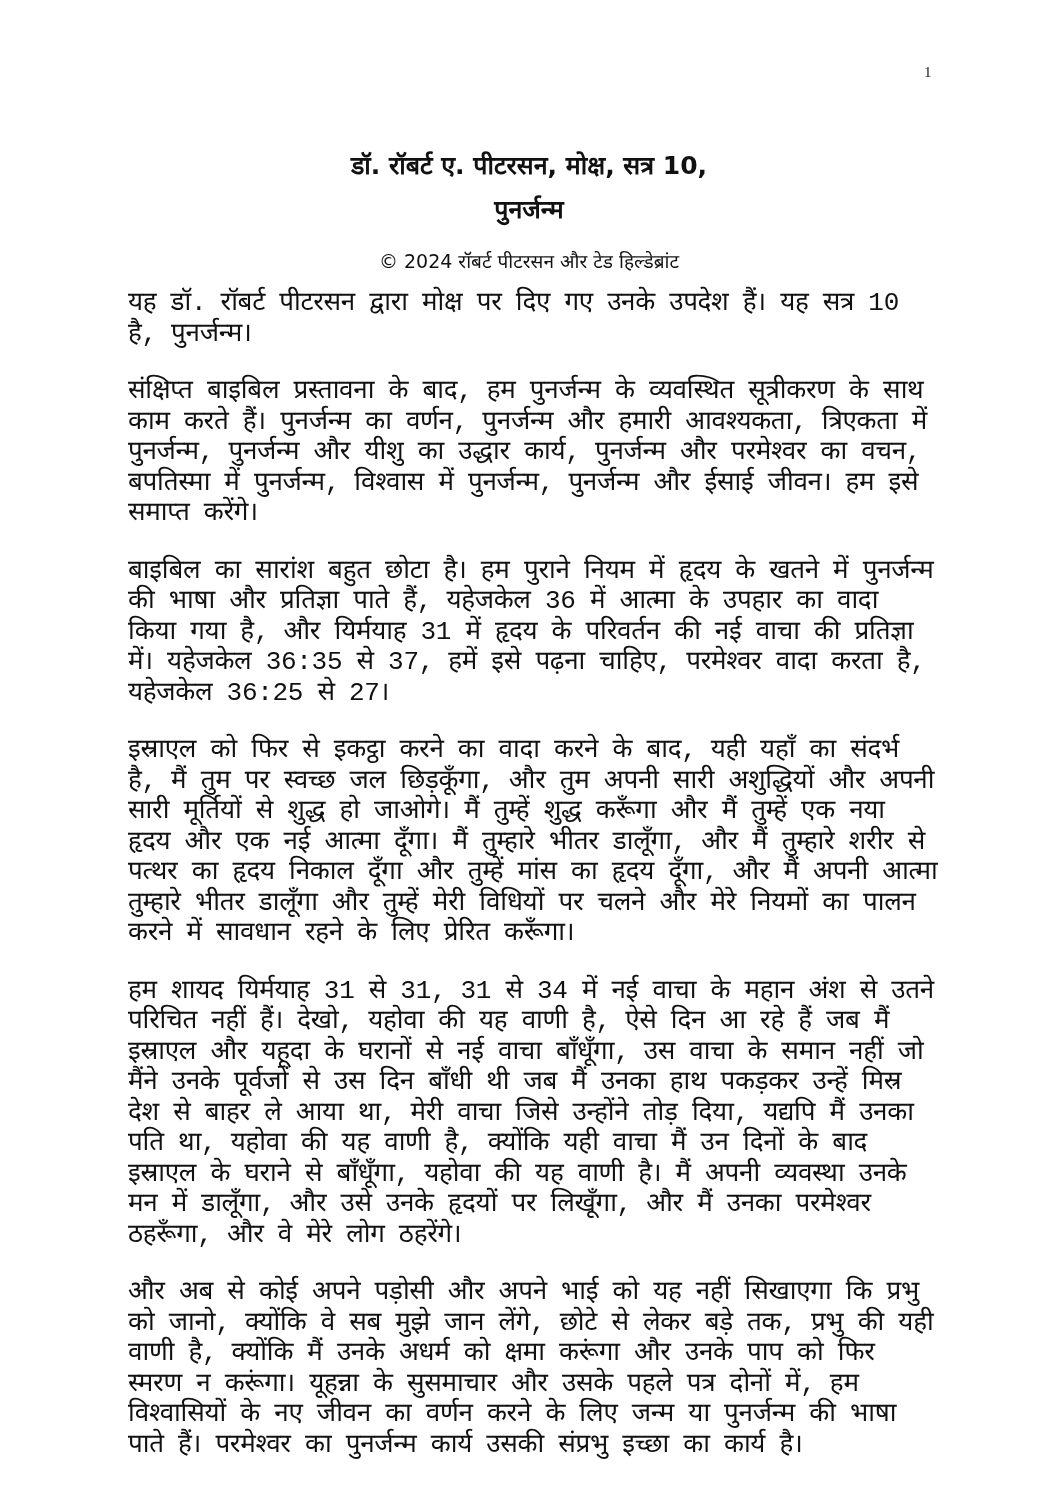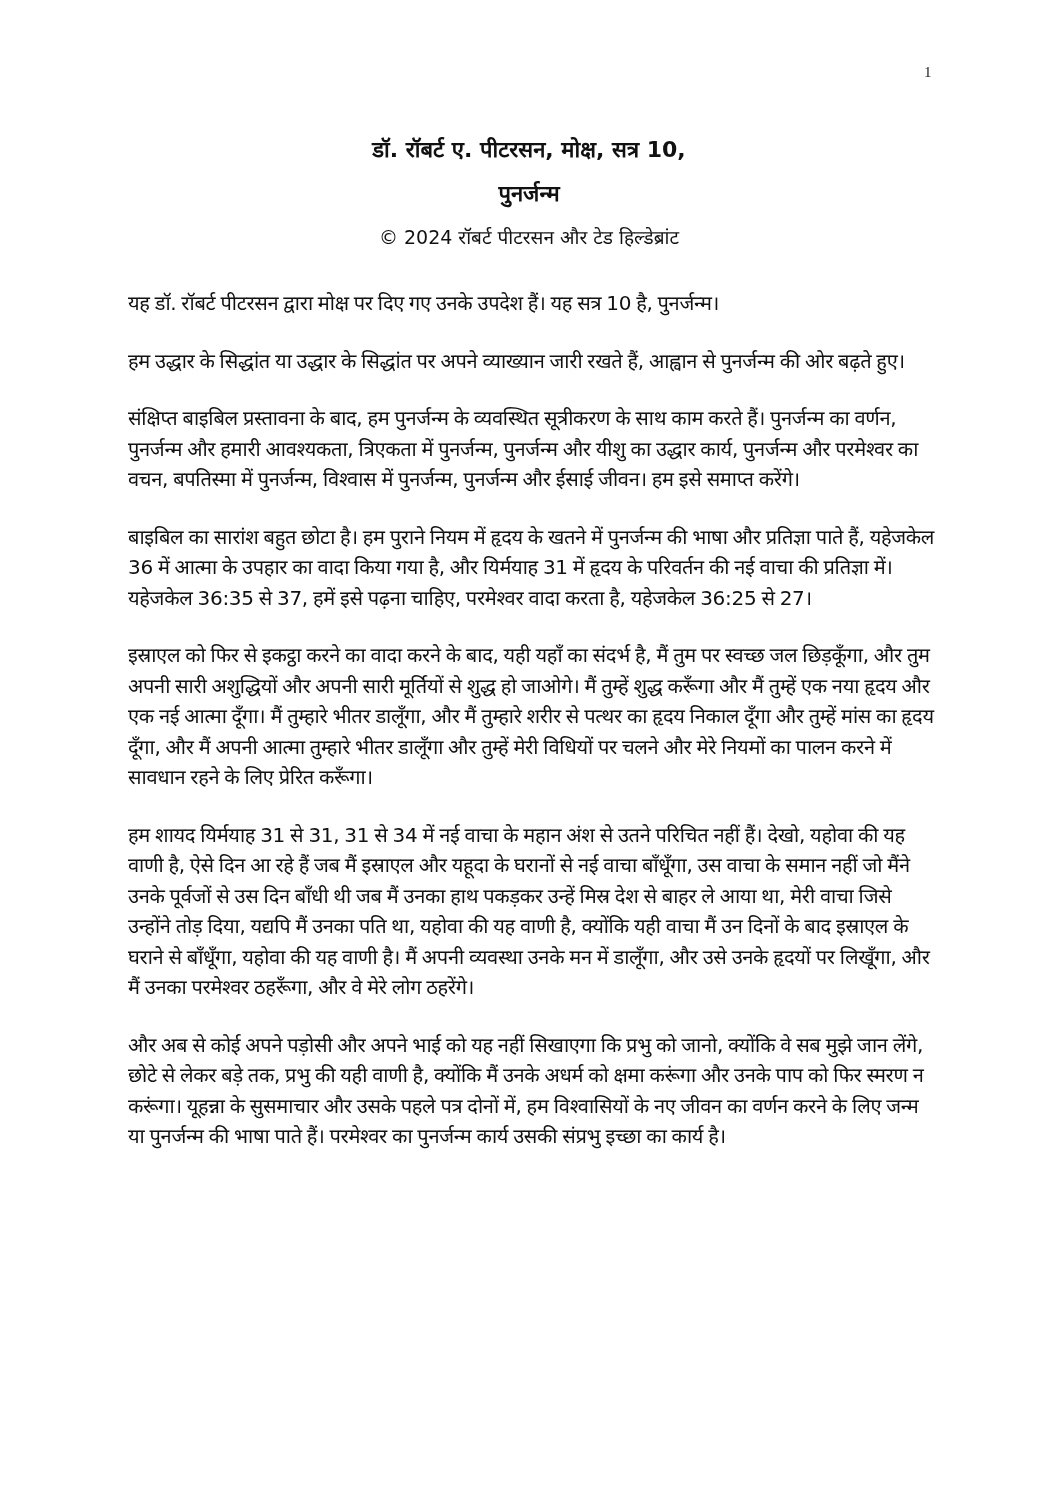--- a/index.html
+++ b/index.html
@@ -24,58 +24,58 @@
       color: #222;
     }
     .title-block {
       position: absolute;
       top: 128px;
       left: 0;
       width: 1058px;
       text-align: center;
     }
     .title {
-      font-size: 22px;
+      font-size: 25px;
       font-weight: bold;
       line-height: 44px;
-      margin: 0;
+      margin: 16px;
     }
     .copyright {
       font-size: 19px;
       line-height: 26px;
       margin: 8px;
     }
     .content {
       position: absolute;
       top: 288px;
       left: 128px;
       width: 810px;
     }
     .para {
-      font-size: 20px;
+      font-size: 26px;
       line-height: 30.5px;
       margin: 0 0 27px 0;
       letter-spacing: -0.3px;
       word-spacing: -1px;
+      font-family: Liberation Mono, monospace;
     }
   </style>
 </head>
 <body>
 
 <div class="page-number">1</div>
 
 <div class="title-block">
   <h1 class="title">
     <span>डॉ. रॉबर्ट ए. पीटरसन, मोक्ष, सत्र 10,</span><br>
     <span>पुनर्जन्म</span>
   </h1>
   <p class="copyright">© 2024 रॉबर्ट पीटरसन और टेड हिल्डेब्रांट</p>
 </div>
 
 <div class="content">
   <p class="para">यह डॉ. रॉबर्ट पीटरसन द्वारा मोक्ष पर दिए गए उनके उपदेश हैं। यह सत्र 10 है, पुनर्जन्म।</p>
-  <p class="para">हम उद्धार के सिद्धांत या उद्धार के सिद्धांत पर अपने व्याख्यान जारी रखते हैं, आह्वान से पुनर्जन्म की ओर बढ़ते हुए।</p>
   <p class="para">संक्षिप्त बाइबिल प्रस्तावना के बाद, हम पुनर्जन्म के व्यवस्थित सूत्रीकरण के साथ काम करते हैं। पुनर्जन्म का वर्णन, पुनर्जन्म और हमारी आवश्यकता, त्रिएकता में पुनर्जन्म, पुनर्जन्म और यीशु का उद्धार कार्य, पुनर्जन्म और परमेश्वर का वचन, बपतिस्मा में पुनर्जन्म, विश्वास में पुनर्जन्म, पुनर्जन्म और ईसाई जीवन। हम इसे समाप्त करेंगे।</p>
   <p class="para">बाइबिल का सारांश बहुत छोटा है। हम पुराने नियम में हृदय के खतने में पुनर्जन्म की भाषा और प्रतिज्ञा पाते हैं, यहेजकेल 36 में आत्मा के उपहार का वादा किया गया है, और यिर्मयाह 31 में हृदय के परिवर्तन की नई वाचा की प्रतिज्ञा में। यहेजकेल 36:35 से 37, हमें इसे पढ़ना चाहिए, परमेश्वर वादा करता है, यहेजकेल 36:25 से 27।</p>
   <p class="para">इस्राएल को फिर से इकट्ठा करने का वादा करने के बाद, यही यहाँ का संदर्भ है, मैं तुम पर स्वच्छ जल छिड़कूँगा, और तुम अपनी सारी अशुद्धियों और अपनी सारी मूर्तियों से शुद्ध हो जाओगे। मैं तुम्हें शुद्ध करूँगा और मैं तुम्हें एक नया हृदय और एक नई आत्मा दूँगा। मैं तुम्हारे भीतर डालूँगा, और मैं तुम्हारे शरीर से पत्थर का हृदय निकाल दूँगा और तुम्हें मांस का हृदय दूँगा, और मैं अपनी आत्मा तुम्हारे भीतर डालूँगा और तुम्हें मेरी विधियों पर चलने और मेरे नियमों का पालन करने में सावधान रहने के लिए प्रेरित करूँगा।</p>
   <p class="para">हम शायद यिर्मयाह 31 से 31, 31 से 34 में नई वाचा के महान अंश से उतने परिचित नहीं हैं। देखो, यहोवा की यह वाणी है, ऐसे दिन आ रहे हैं जब मैं इस्राएल और यहूदा के घरानों से नई वाचा बाँधूँगा, उस वाचा के समान नहीं जो मैंने उनके पूर्वजों से उस दिन बाँधी थी जब मैं उनका हाथ पकड़कर उन्हें मिस्र देश से बाहर ले आया था, मेरी वाचा जिसे उन्होंने तोड़ दिया, यद्यपि मैं उनका पति था, यहोवा की यह वाणी है, क्योंकि यही वाचा मैं उन दिनों के बाद इस्राएल के घराने से बाँधूँगा, यहोवा की यह वाणी है। मैं अपनी व्यवस्था उनके मन में डालूँगा, और उसे उनके हृदयों पर लिखूँगा, और मैं उनका परमेश्वर ठहरूँगा, और वे मेरे लोग ठहरेंगे।</p>
   <p class="para">और अब से कोई अपने पड़ोसी और अपने भाई को यह नहीं सिखाएगा कि प्रभु को जानो, क्योंकि वे सब मुझे जान लेंगे, छोटे से लेकर बड़े तक, प्रभु की यही वाणी है, क्योंकि मैं उनके अधर्म को क्षमा करूंगा और उनके पाप को फिर स्मरण न करूंगा। यूहन्ना के सुसमाचार और उसके पहले पत्र दोनों में, हम विश्वासियों के नए जीवन का वर्णन करने के लिए जन्म या पुनर्जन्म की भाषा पाते हैं। परमेश्वर का पुनर्जन्म कार्य उसकी संप्रभु इच्छा का कार्य है।</p>
 </div>
 
 </body></html>

